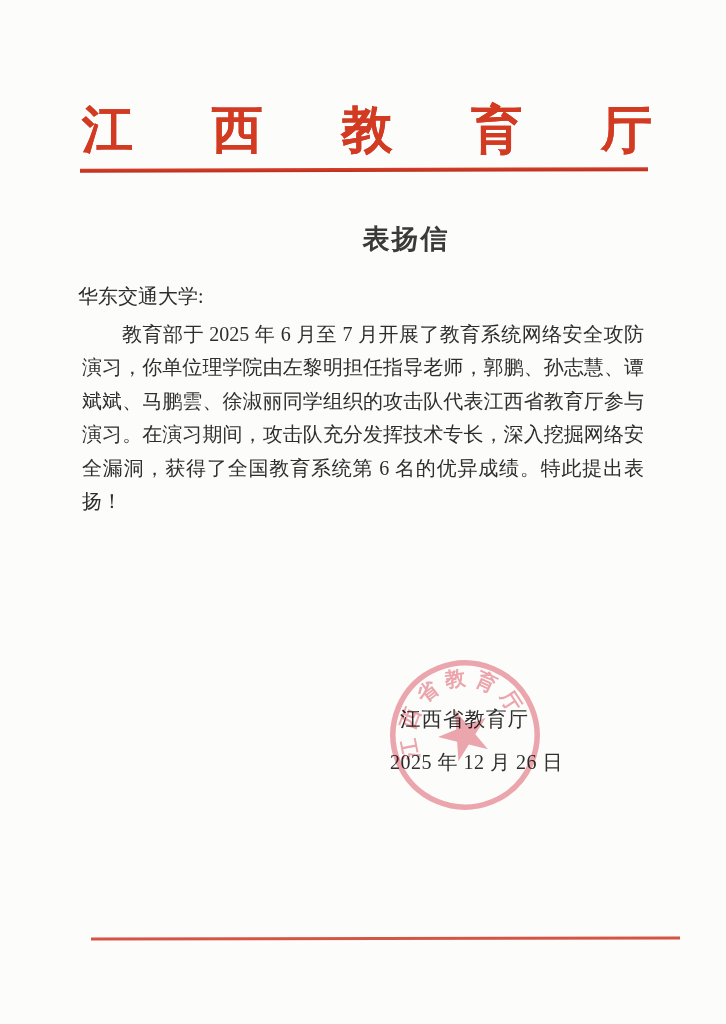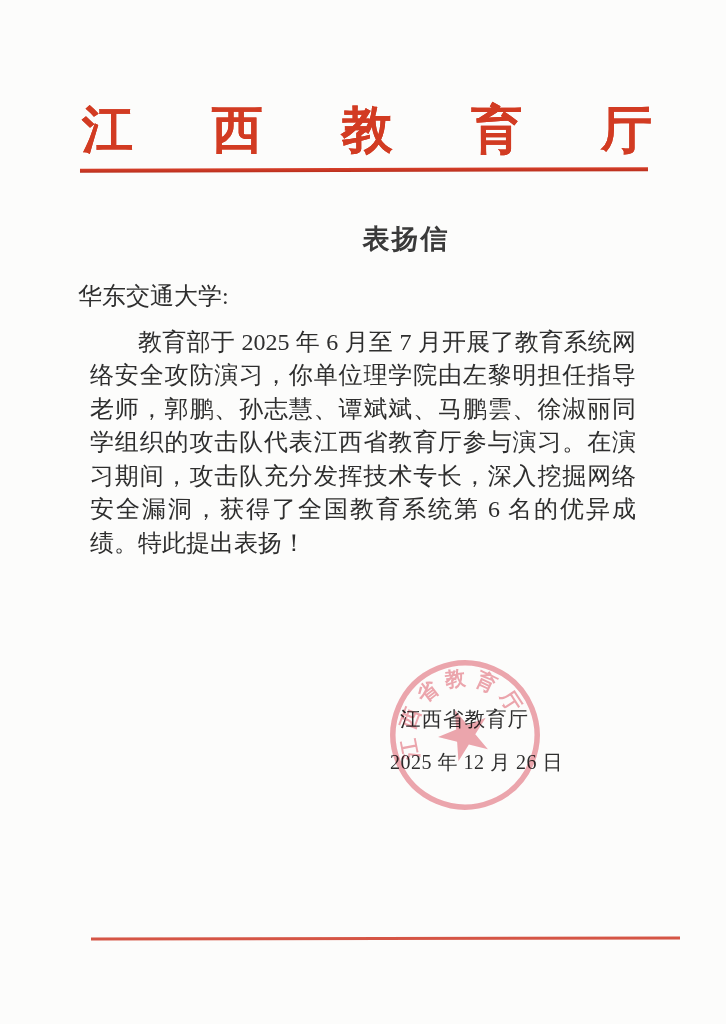--- a/index.html
+++ b/index.html
@@ -33,27 +33,27 @@
     font-family:"Liberation Sans","DejaVu Sans",sans-serif;
     font-weight:bold;
     font-size:27px;
     color:#3a3a3a;
     letter-spacing:2px;
     padding-left:43px;
   }
   
   .body{
     position:absolute;left:78px;top:280px;width:570px;
-    font-size:24px;
+    font-size:20px;
     line-height:33.5px;
     color:#2e2e2e;
     text-align:justify;
   }
   .body .salutation{margin:0;}
-  .body p{margin:12px;text-indent:2em;}
+  .body p{margin:4px;text-indent:2em;}
   .body p.para2{margin-top:10px;}
   
   .signature-org{
     position:absolute;left:400px;top:705px;
     font-size:20.5px;color:#2e2e2e;letter-spacing:1px;
   }
   .signature-date{
     position:absolute;left:390px;top:749px;
     font-size:20px;color:#2e2e2e;letter-spacing:0.5px;
   }

